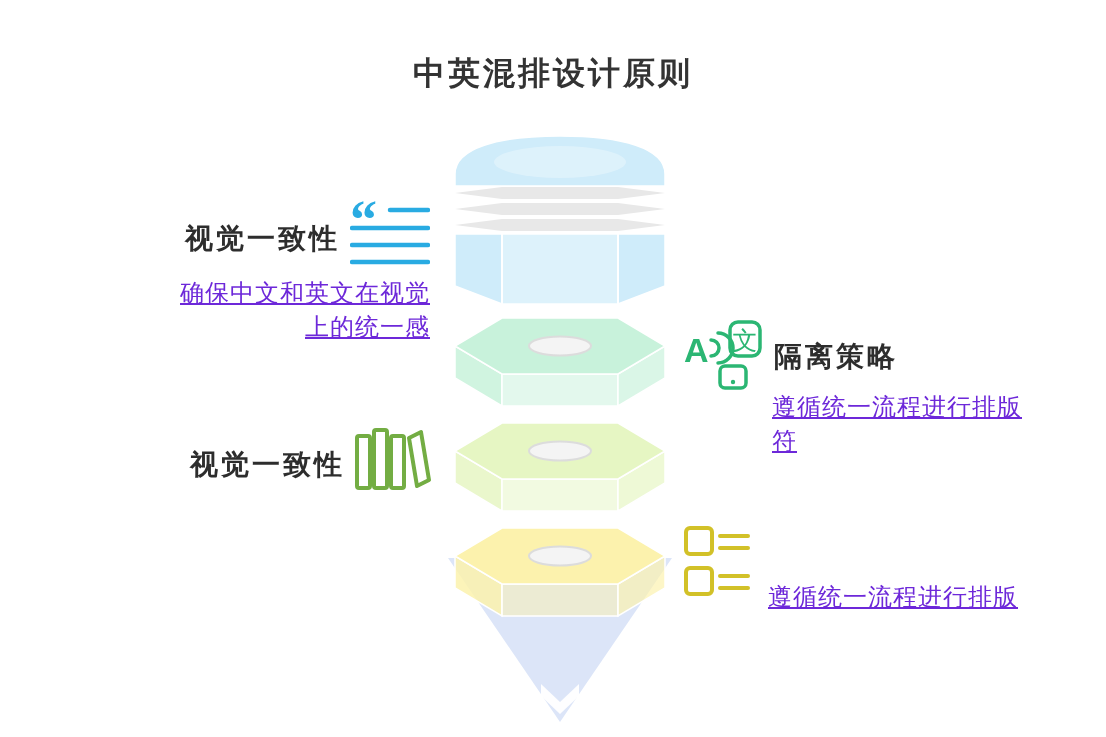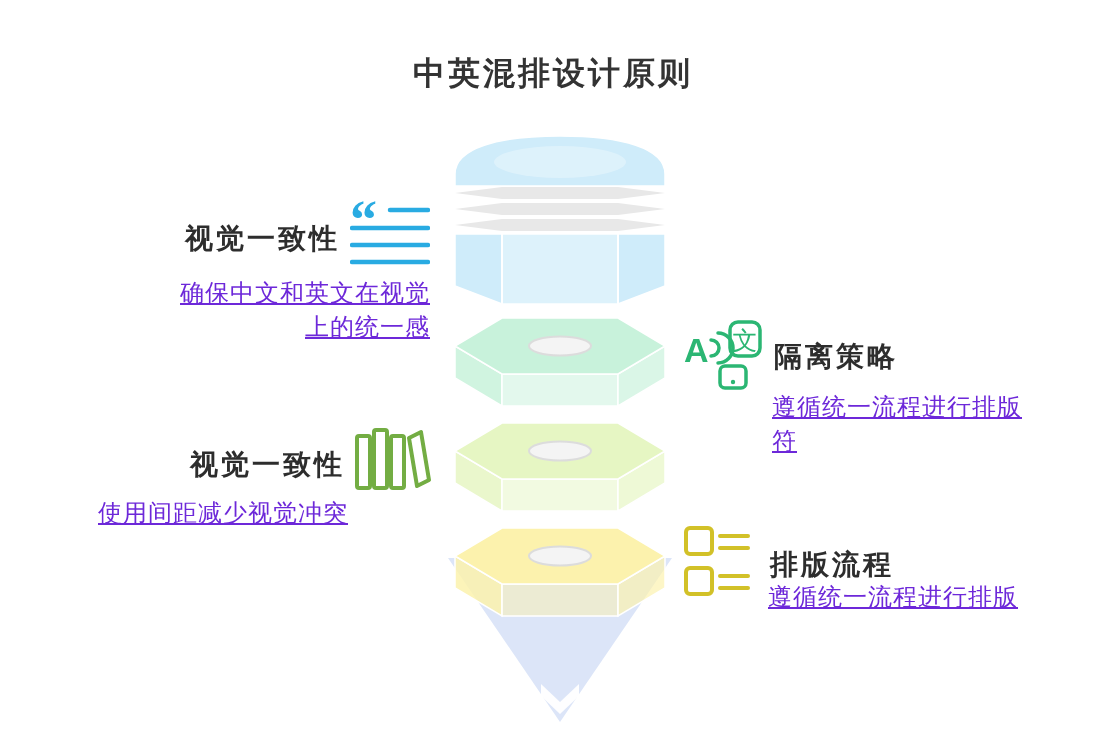--- a/index.html
+++ b/index.html
@@ -110,28 +110,26 @@
 
   <div class="item-title" style="top:446px; right:761px;">视觉一致性</div>
   <svg class="icon" style="left:353px; top:426px;" width="78" height="68" viewBox="0 0 78 68">
     <g fill="none" stroke-width="4" stroke-linejoin="round" stroke="#73ad43">
       <rect x="4" y="10" width="13" height="52" rx="2"></rect>
       <rect x="21" y="4" width="13" height="58" rx="2"></rect>
       <rect x="38" y="10" width="13" height="52" rx="2"></rect>
       <path d="M56,12 L68,6 L76,54 L64,60 Z"></path>
     </g>
   </svg>
-  <div class="item-desc right-align nowrap" style="top:496px; right:758px;">使用间距减少视觉冲突</div>
 
   <svg class="icon" style="left:684px; top:526px;" width="66" height="76" viewBox="0 0 66 76">
     <g fill="none" stroke-width="4" stroke-linecap="round" stroke="#d2c128">
       <rect x="2" y="2" width="26" height="26" rx="4"></rect>
       <line x1="36" y1="10" x2="64" y2="10"></line>
       <line x1="36" y1="22" x2="64" y2="22"></line>
       <rect x="2" y="42" width="26" height="26" rx="4"></rect>
       <line x1="36" y1="50" x2="64" y2="50"></line>
       <line x1="36" y1="62" x2="64" y2="62"></line>
     </g>
   </svg>
-  <div class="item-title" style="top:546px; left:770px;">排版流程</div>
   <div class="item-desc nowrap" style="top:580px; left:768px;">遵循统一流程进行排版</div>
 
 </div>
 
 </body></html>

